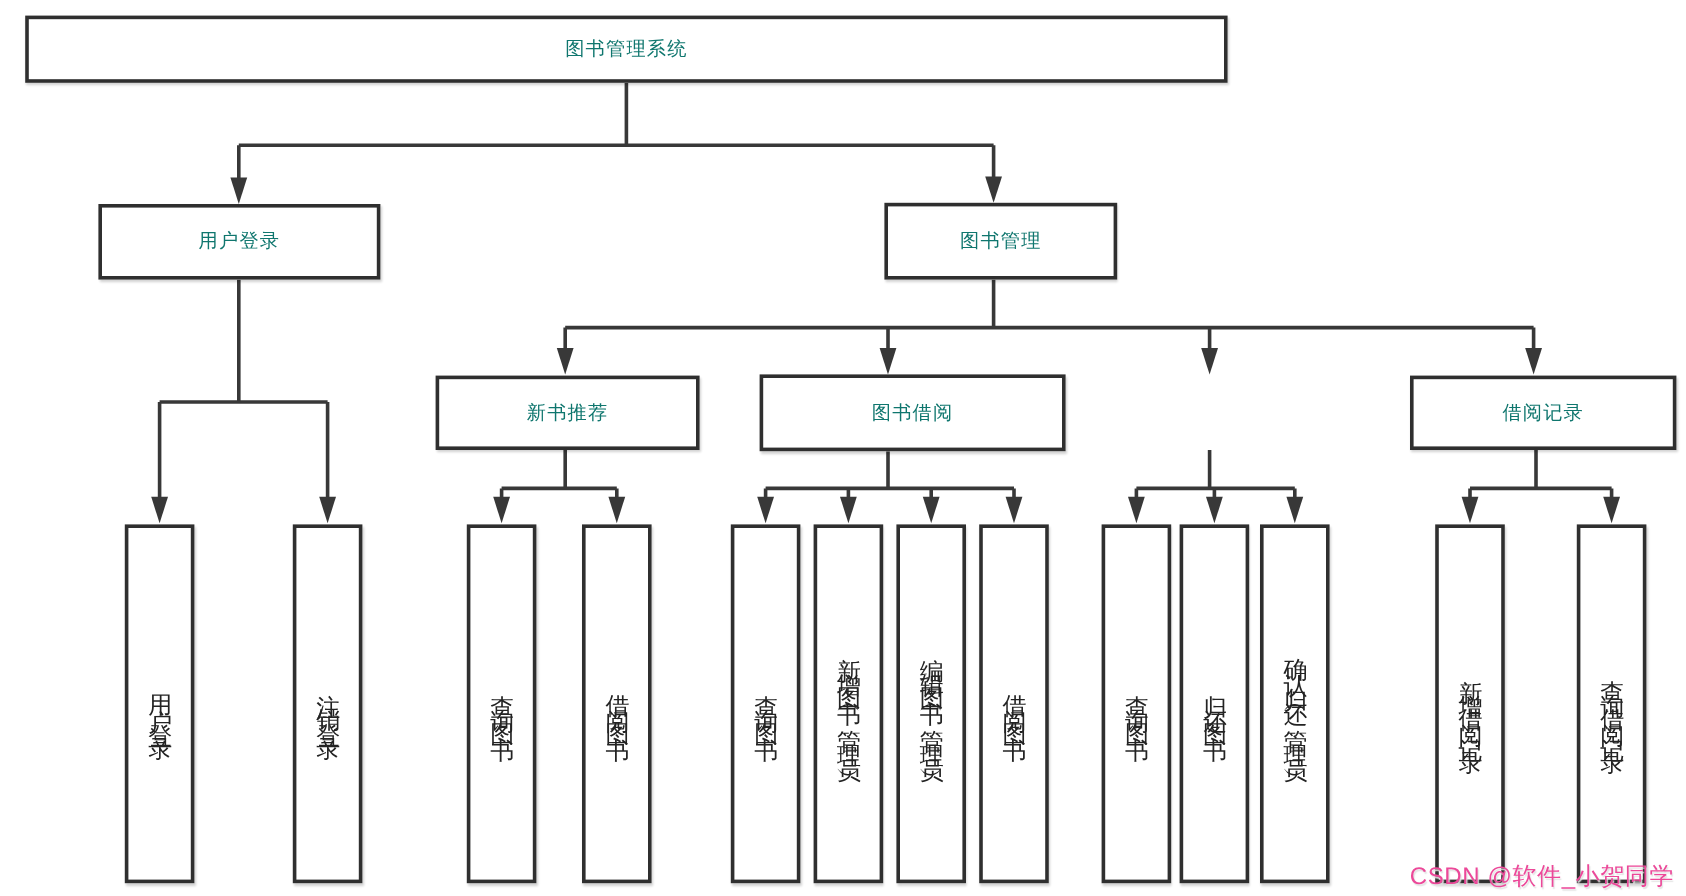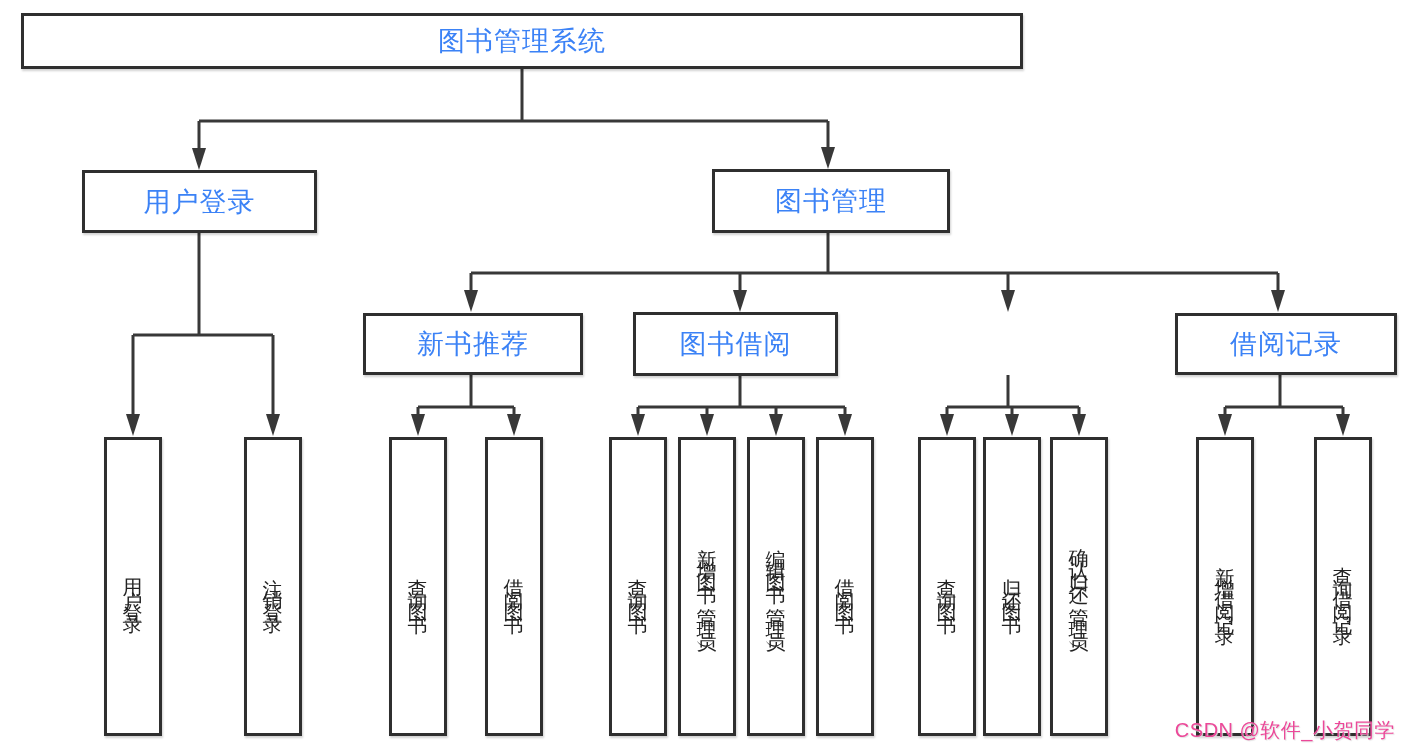--- a/index.html
+++ b/index.html
@@ -21,22 +21,22 @@
     position: absolute;
     box-sizing: border-box;
     background: #ffffff;
     border: 3px solid #2f2f2f;
     box-shadow: 1px 2px 2px rgba(0,0,0,0.18);
     display: flex;
     align-items: center;
     justify-content: center;
   }
   .hlabel {
-    font-size: 27px;
-    color: #3b82f6;
+    font-size: 16px;
+    color: #0f766e;
     letter-spacing: 1px;
     white-space: nowrap;
   }
   .vlabel {
     writing-mode: vertical-rl;
     text-orientation: mixed;
     font-size: 20px;
     line-height: 1;
     letter-spacing: 12px;
     color: #232323;
@@ -99,28 +99,28 @@
     </g>
   </svg>
 
   <div class="node" style="left:21px;top:13px;width:1002px;height:56px">
     <span class="hlabel">图书管理系统</span>
   </div>
 
   <div class="node" style="left:82px;top:170px;width:235px;height:63px">
     <span class="hlabel">用户登录</span>
   </div>
-  <div class="node" style="left:712px;top:169px;width:238px;height:64px">
+  <div class="node" style="left:737px;top:169px;width:194px;height:64px">
     <span class="hlabel">图书管理</span>
   </div>
 
   <div class="node" style="left:363px;top:313px;width:220px;height:62px">
     <span class="hlabel">新书推荐</span>
   </div>
-  <div class="node" style="left:633px;top:312px;width:205px;height:64px">
+  <div class="node" style="left:633px;top:312px;width:255px;height:64px">
     <span class="hlabel">图书借阅</span>
   </div>
   <div class="node" style="left:1175px;top:313px;width:222px;height:62px">
     <span class="hlabel">借阅记录</span>
   </div>
 
   <div class="node" style="left:104px;top:437px;width:58px;height:299px">
     <span class="vlabel">用户登录</span>
   </div>
   <div class="node" style="left:244px;top:437px;width:58px;height:299px">

